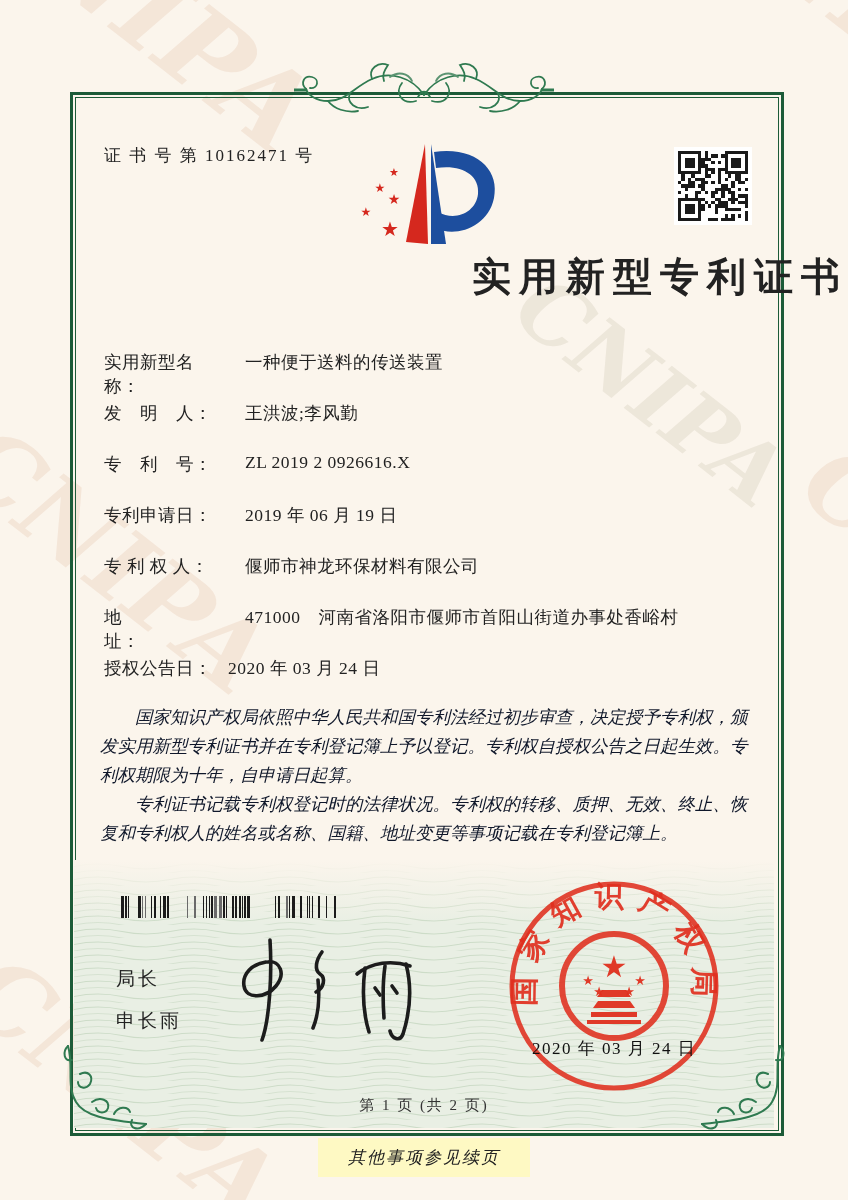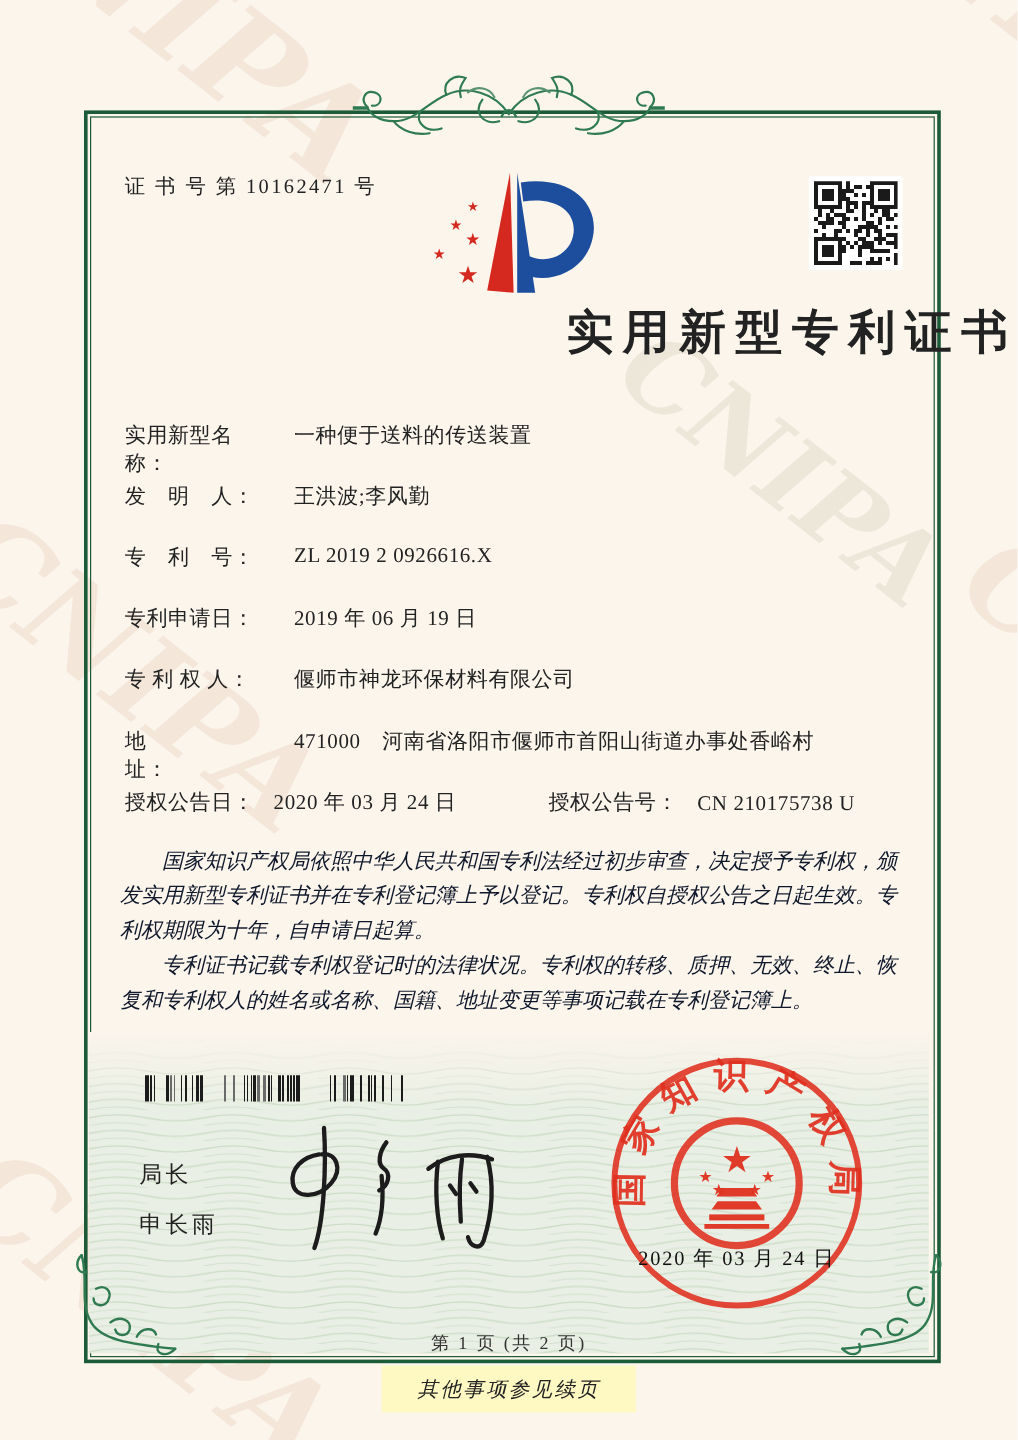--- a/index.html
+++ b/index.html
@@ -54,21 +54,21 @@
   .barcode{position:absolute;left:120px;top:896px;width:222px;height:22px;z-index:6;}
   .sig-title{position:absolute;left:116px;top:966px;font-size:19px;z-index:6;
     font-family:"Liberation Sans","DejaVu Sans",sans-serif;letter-spacing:3px;}
   .sig-name{position:absolute;left:116px;top:1008px;font-size:19px;z-index:6;
     font-family:Liberation Mono, monospace;letter-spacing:3px;}
   .signature{position:absolute;left:222px;top:932px;width:220px;height:115px;z-index:6;}
   .seal{position:absolute;left:505px;top:877px;width:218px;height:218px;z-index:6;}
   .seal-date{position:absolute;left:502px;top:1037px;width:224px;text-align:center;
     font-size:17px;letter-spacing:1.5px;color:#101010;z-index:7;}
   .page-info{position:absolute;left:0;top:1096px;width:100%;text-align:center;
-    font-size:15px;letter-spacing:2px;color:#333;z-index:6;margin-top:14px;}
+    font-size:15px;letter-spacing:2px;color:#333;z-index:6;}
   .footer-note{position:absolute;left:424px;top:1138px;transform:translateX(-50%);
     background:#fef9c3;padding:8px 30px;font-size:17px;font-style:italic;
     letter-spacing:2px;z-index:6;}
 </style>
 </head>
 <body>
 
 <div class="page">
 
   <span class="wm pink" style="left:-58px;top:-60px;font-size:110px;">CNIPA</span>
@@ -402,24 +402,20 @@
     </div>
     <div class="frow">
       <span class="flabel">地　　　　址：</span>
       <span class="fvalue">471000　河南省洛阳市偃师市首阳山街道办事处香峪村</span>
     </div>
     <div class="frow">
       <span class="pair first">
         <span class="flabel">授权公告日：</span>
         <span class="fvalue">2020 年 03 月 24 日</span>
       </span>
-      <span class="pair">
-        <span class="flabel">授权公告号：</span>
-        <span class="fvalue">CN 210175738 U</span>
-      </span>
     </div>
   </div>
 
   <div class="bodytext">
     <p>国家知识产权局依照中华人民共和国专利法经过初步审查，决定授予专利权，颁发实用新型专利证书并在专利登记簿上予以登记。专利权自授权公告之日起生效。专利权期限为十年，自申请日起算。</p>
     <p>专利证书记载专利权登记时的法律状况。专利权的转移、质押、无效、终止、恢复和专利权人的姓名或名称、国籍、地址变更等事项记载在专利登记簿上。</p>
   </div>
 
   <div class="barcode"><svg viewBox="0 0 220 22" width="100%" height="100%" shape-rendering="crispEdges">
         <rect x="0" y="0" width="3" height="22" fill="#1b1b1b"></rect>

